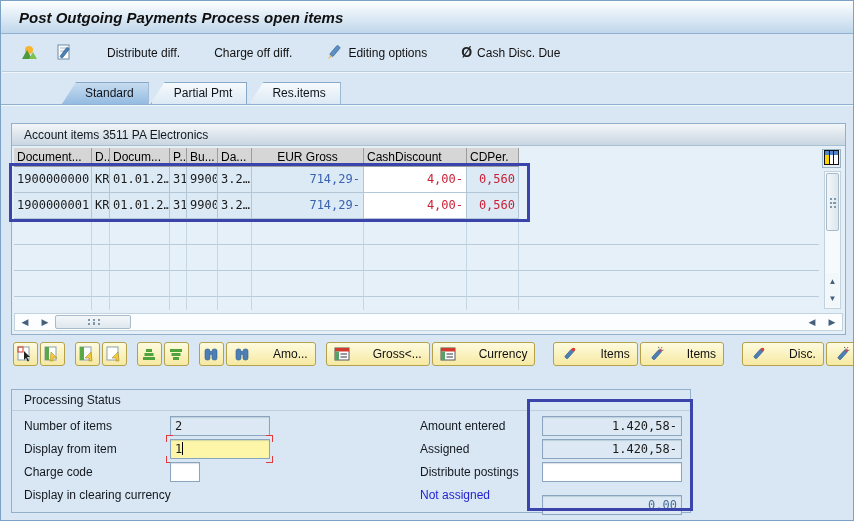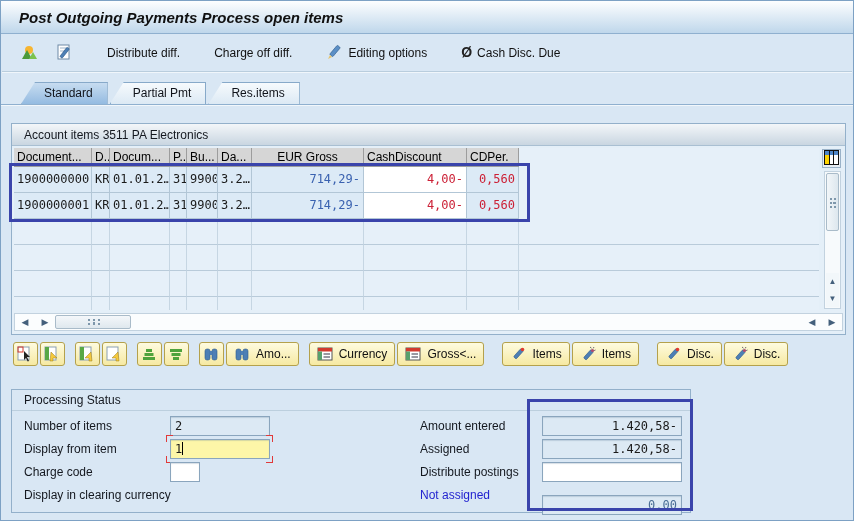--- a/index.html
+++ b/index.html
@@ -17,21 +17,21 @@
   
   .app-toolbar { height:37px; display:flex; align-items:center; padding-left:14px; gap:6px; }
   .tb-item { display:flex; align-items:center; gap:5px; padding:3px 6px; border-radius:2px; cursor:default; }
   .tb-text { color:#111; }
   .tb-gap { width:10px; }
   .icon16 { width:17px; height:17px; display:inline-block; }
   .oslash { font-size:14px; font-weight:bold; color:#222; line-height:17px; }
   .toolbar-sep { height:0; border-top:1px solid #b9cddd; border-bottom:1px solid #f0f6fb; margin:0 1px; }
 
   
-  .tabstrip { display:flex; align-items:flex-end; height:31px; padding-left:20px; position:relative; }
+  .tabstrip { display:flex; align-items:flex-end; height:31px; padding-left:20px; position:relative;margin-left:41px; }
   .tab { position:relative; height:22px; padding:3px 14px 3px 22px; margin-right:2px;
          clip-path:polygon(14px 0, 100% 0, 100% 100%, 0 100%);
          background:linear-gradient(#f6fafd,#dce9f4); border:1px solid #87a9c9; border-bottom:none;
          color:#10131a; cursor:default; }
   .tab.active { background:linear-gradient(#c7dcf0,#94bbe1); font-weight:normal; z-index:2; }
   .tabpanel-line { border-top:1px solid #8fb0cf; box-shadow:0 1px 0 #f2f7fb; }
 
   
   .account-box { position:absolute; left:10px; top:122px; width:835px; height:212px;
                  border:1px solid #93b0ca; background:#e4eff8; }
@@ -77,21 +77,21 @@
   .hbtn { width:20px; display:flex; align-items:center; justify-content:center; color:#44607c; font-size:9px; }
   .hthumb { width:76px; margin:1px 0; background:linear-gradient(#f4f7fa,#dfe8ee);
             border:1px solid #a9bbc9; border-radius:2px; position:relative; }
   .grip-h { position:absolute; left:50%; top:50%; width:2px; height:2px; background:#7e97ab;
             box-shadow:-5px -3px 0 #7e97ab, 0 -3px 0 #7e97ab, 5px -3px 0 #7e97ab,
                        -5px 1px 0 #7e97ab, 0 1px 0 #7e97ab, 5px 1px 0 #7e97ab; }
   .htrack { flex:1; }
 
   
   .item-toolbar { position:absolute; left:12px; top:341px; display:flex; align-items:center; }
-  .ybtn { height:24px; display:flex; align-items:center; gap:5px; padding:0 7px;
+  .ybtn { height:24px; display:flex; align-items:center; gap:22px; padding:0 7px;
           background:linear-gradient(#fefbdf,#f6e9a2); border:1px solid #b4a14c; border-radius:3px;
           margin-right:2px; color:#111; cursor:default; white-space:nowrap; }
   .ybtn.iconic { padding:0 3px; }
   .ygap { width:8px; }
 
   
   .proc-box { position:absolute; left:10px; top:388px; width:680px; height:124px;
               border:1px solid #93b0ca; background:#d9e7f4; }
   .proc-title { height:21px; display:flex; align-items:center; padding-left:12px;
                 border-bottom:1px solid #bccfde; color:#14181f; }
@@ -395,33 +395,33 @@
     <div class="ybtn">
       <span class="icon16">
         <svg width="16" height="16" viewBox="0 0 16 16">
           <rect x="1" y="2" width="14" height="12" fill="#fff" stroke="#555"></rect>
           <rect x="1" y="2" width="14" height="3.5" fill="#d23a2e"></rect>
           <rect x="1" y="5.5" width="4" height="8.5" fill="#57a06c"></rect>
           <line x1="6.5" y1="8" x2="13" y2="8" stroke="#334"></line>
           <line x1="6.5" y1="11" x2="13" y2="11" stroke="#334"></line>
         </svg>
       </span>
-      <span>Currency</span>
+      <span>Gross&lt;...</span>
     </div>
     <div class="ybtn">
       <span class="icon16">
         <svg width="16" height="16" viewBox="0 0 16 16">
           <rect x="1" y="2" width="14" height="12" fill="#fff" stroke="#555"></rect>
           <rect x="1" y="2" width="14" height="3.5" fill="#d23a2e"></rect>
           <rect x="1" y="5.5" width="4" height="8.5" fill="#57a06c"></rect>
           <line x1="6.5" y1="8" x2="13" y2="8" stroke="#334"></line>
           <line x1="6.5" y1="11" x2="13" y2="11" stroke="#334"></line>
         </svg>
       </span>
-      <span>Gross&lt;...</span>
+      <span>Currency</span>
     </div>
     <div class="ygap"></div>
       <div class="ygap"></div>
     <div class="ybtn">
       <span class="icon16">
         <svg width="16" height="16" viewBox="0 0 16 16">
           <rect x="6.5" y="2" width="3.5" height="11" rx="1" transform="rotate(42 8 8)" fill="#4d7fb5" stroke="#2d5a8a" stroke-width=".6"></rect>
           <circle cx="12.5" cy="3.5" r="1.8" fill="#e03a2e"></circle>
         </svg>
       </span>

